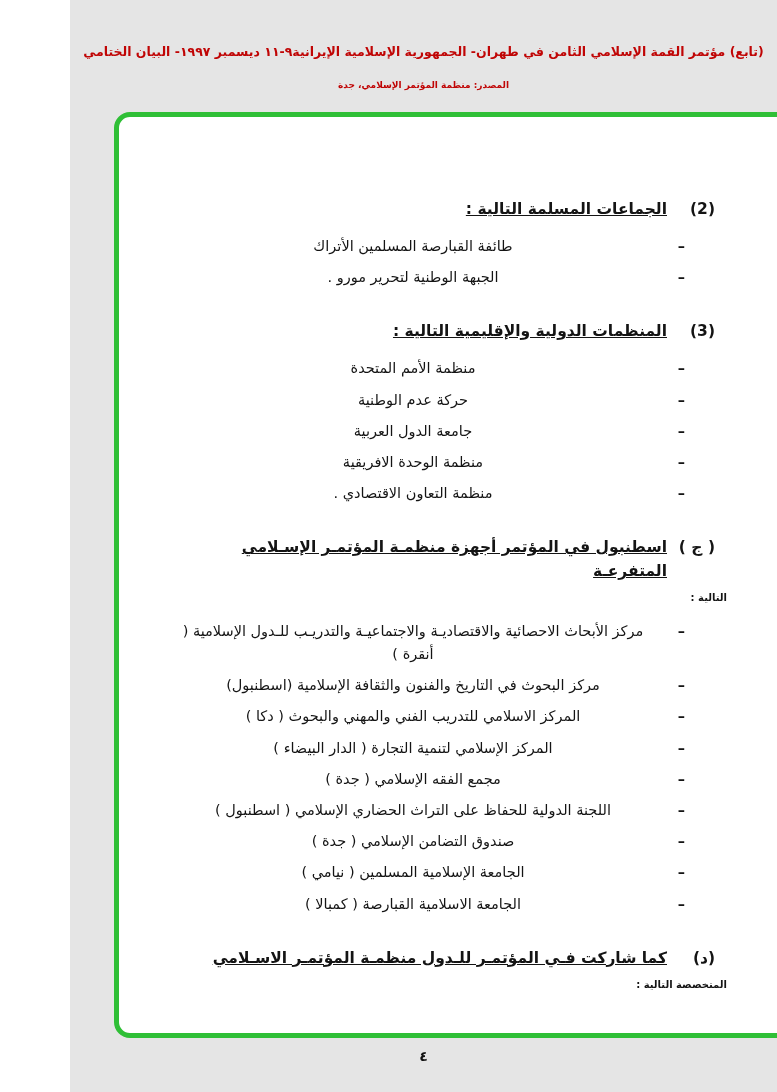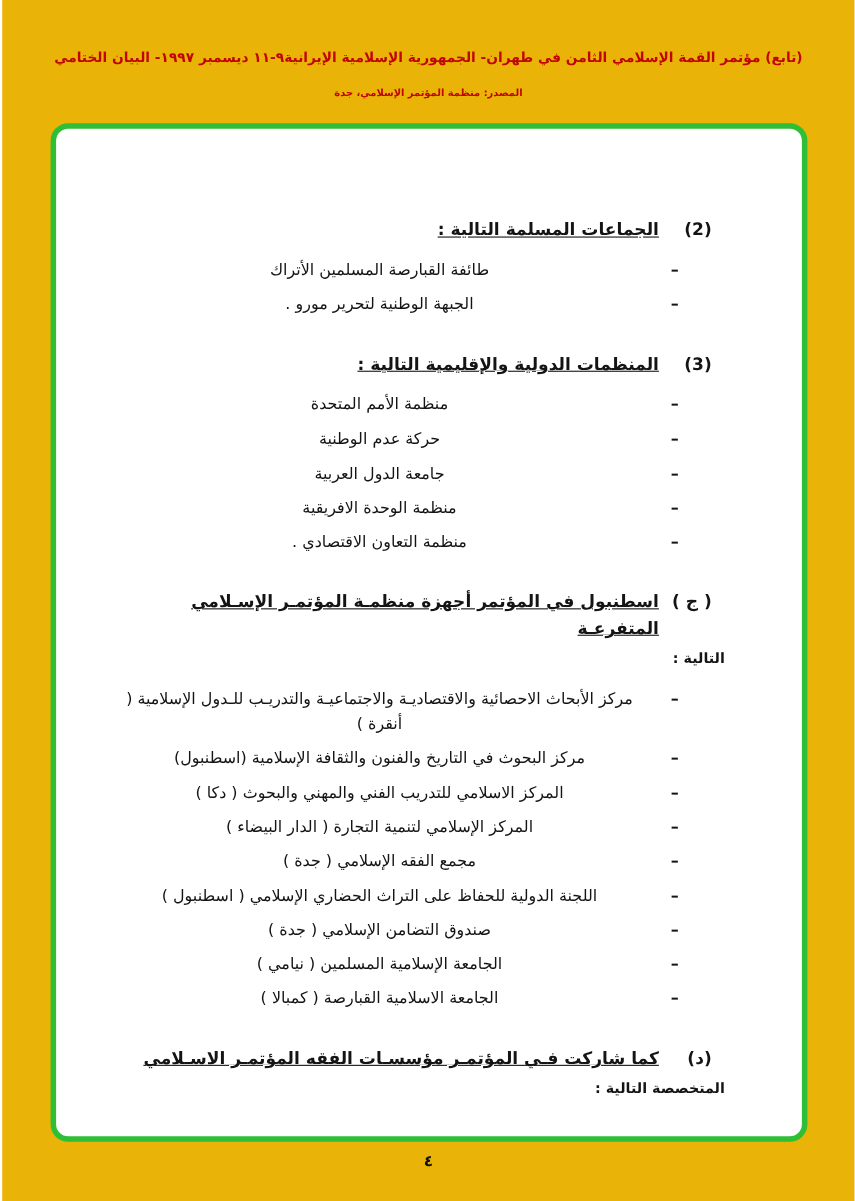--- a/index.html
+++ b/index.html
@@ -3,21 +3,21 @@
 <meta charset="utf-8">
 <style>
   * { box-sizing: border-box; }
   html, body { margin: 0; padding: 0; }
   body {
     width: 777px; height: 1092px;
     background: #ffffff;
     color: #141414;
     font-family: "DejaVu Sans", sans-serif;
   }
-  .page { position: relative; width: 775px; height: 1092px; overflow: hidden; background: #eab308; }
+  .page { position: relative; width: 707px; height: 1092px; overflow: hidden; background: #e5e5e5; }
 
   
   .doc-header { position: absolute; top: 44px; left: 0; right: 0; text-align: center; direction: rtl; }
   .doc-title  { color: #c00505; font-size: 12.5px; font-weight: bold; line-height: 1.3; }
   .doc-source { color: #c00505; font-size: 9px; font-weight: bold; margin-top: 20px; }
 
   
   .content-box {
     position: absolute; left: 44px; top: 112px;
     width: 688px; height: 926px;
@@ -30,21 +30,21 @@
 
   .doc-section { margin-bottom: 30px; }
   .section-head {
     display: flex; align-items: flex-start;
     font-weight: bold; font-size: 15.5px; line-height: 1.55;
     padding-right: 12px;
   }
   .section-marker { flex: 0 0 48px; white-space: nowrap; }
   .section-heading { flex: 1; text-align: right; text-decoration: underline; }
   .section-heading2 {
-    font-weight: bold; font-size: 13px; line-height: 1.55;
+    font-weight: bold; font-size: 10px; line-height: 1.55;
     margin-top: 7px; text-align: right;
   }
 
   .items { margin-top: 14px; }
   .item {
     display: flex; align-items: flex-start;
     font-size: 14.5px; line-height: 1.6;
     padding-right: 42px; margin-bottom: 8px;
   }
   .dash { flex: 0 0 28px; font-weight: bold; }
@@ -155,21 +155,21 @@
         <div class="item">
           <span class="dash">–</span>
           <span class="item-text">الجامعة الاسلامية القبارصة ( كمبالا )</span>
         </div>
       </div>
     </section>
 
     <section class="doc-section">
       <div class="section-head">
         <span class="section-marker">(د)</span>
-        <span class="section-heading">كما شاركت فـي المؤتمـر مؤسسـات الفقه المؤتمـر الاسـلامي</span>
+        <span class="section-heading">كما شاركت فـي المؤتمـر للـدول منظمـة المؤتمـر الاسـلامي</span>
       </div>
       <div class="section-heading2">المتخصصة التالية :</div>
     </section>
 
   </div>
 
   <div class="page-number">٤</div>
 
 </div>
 

